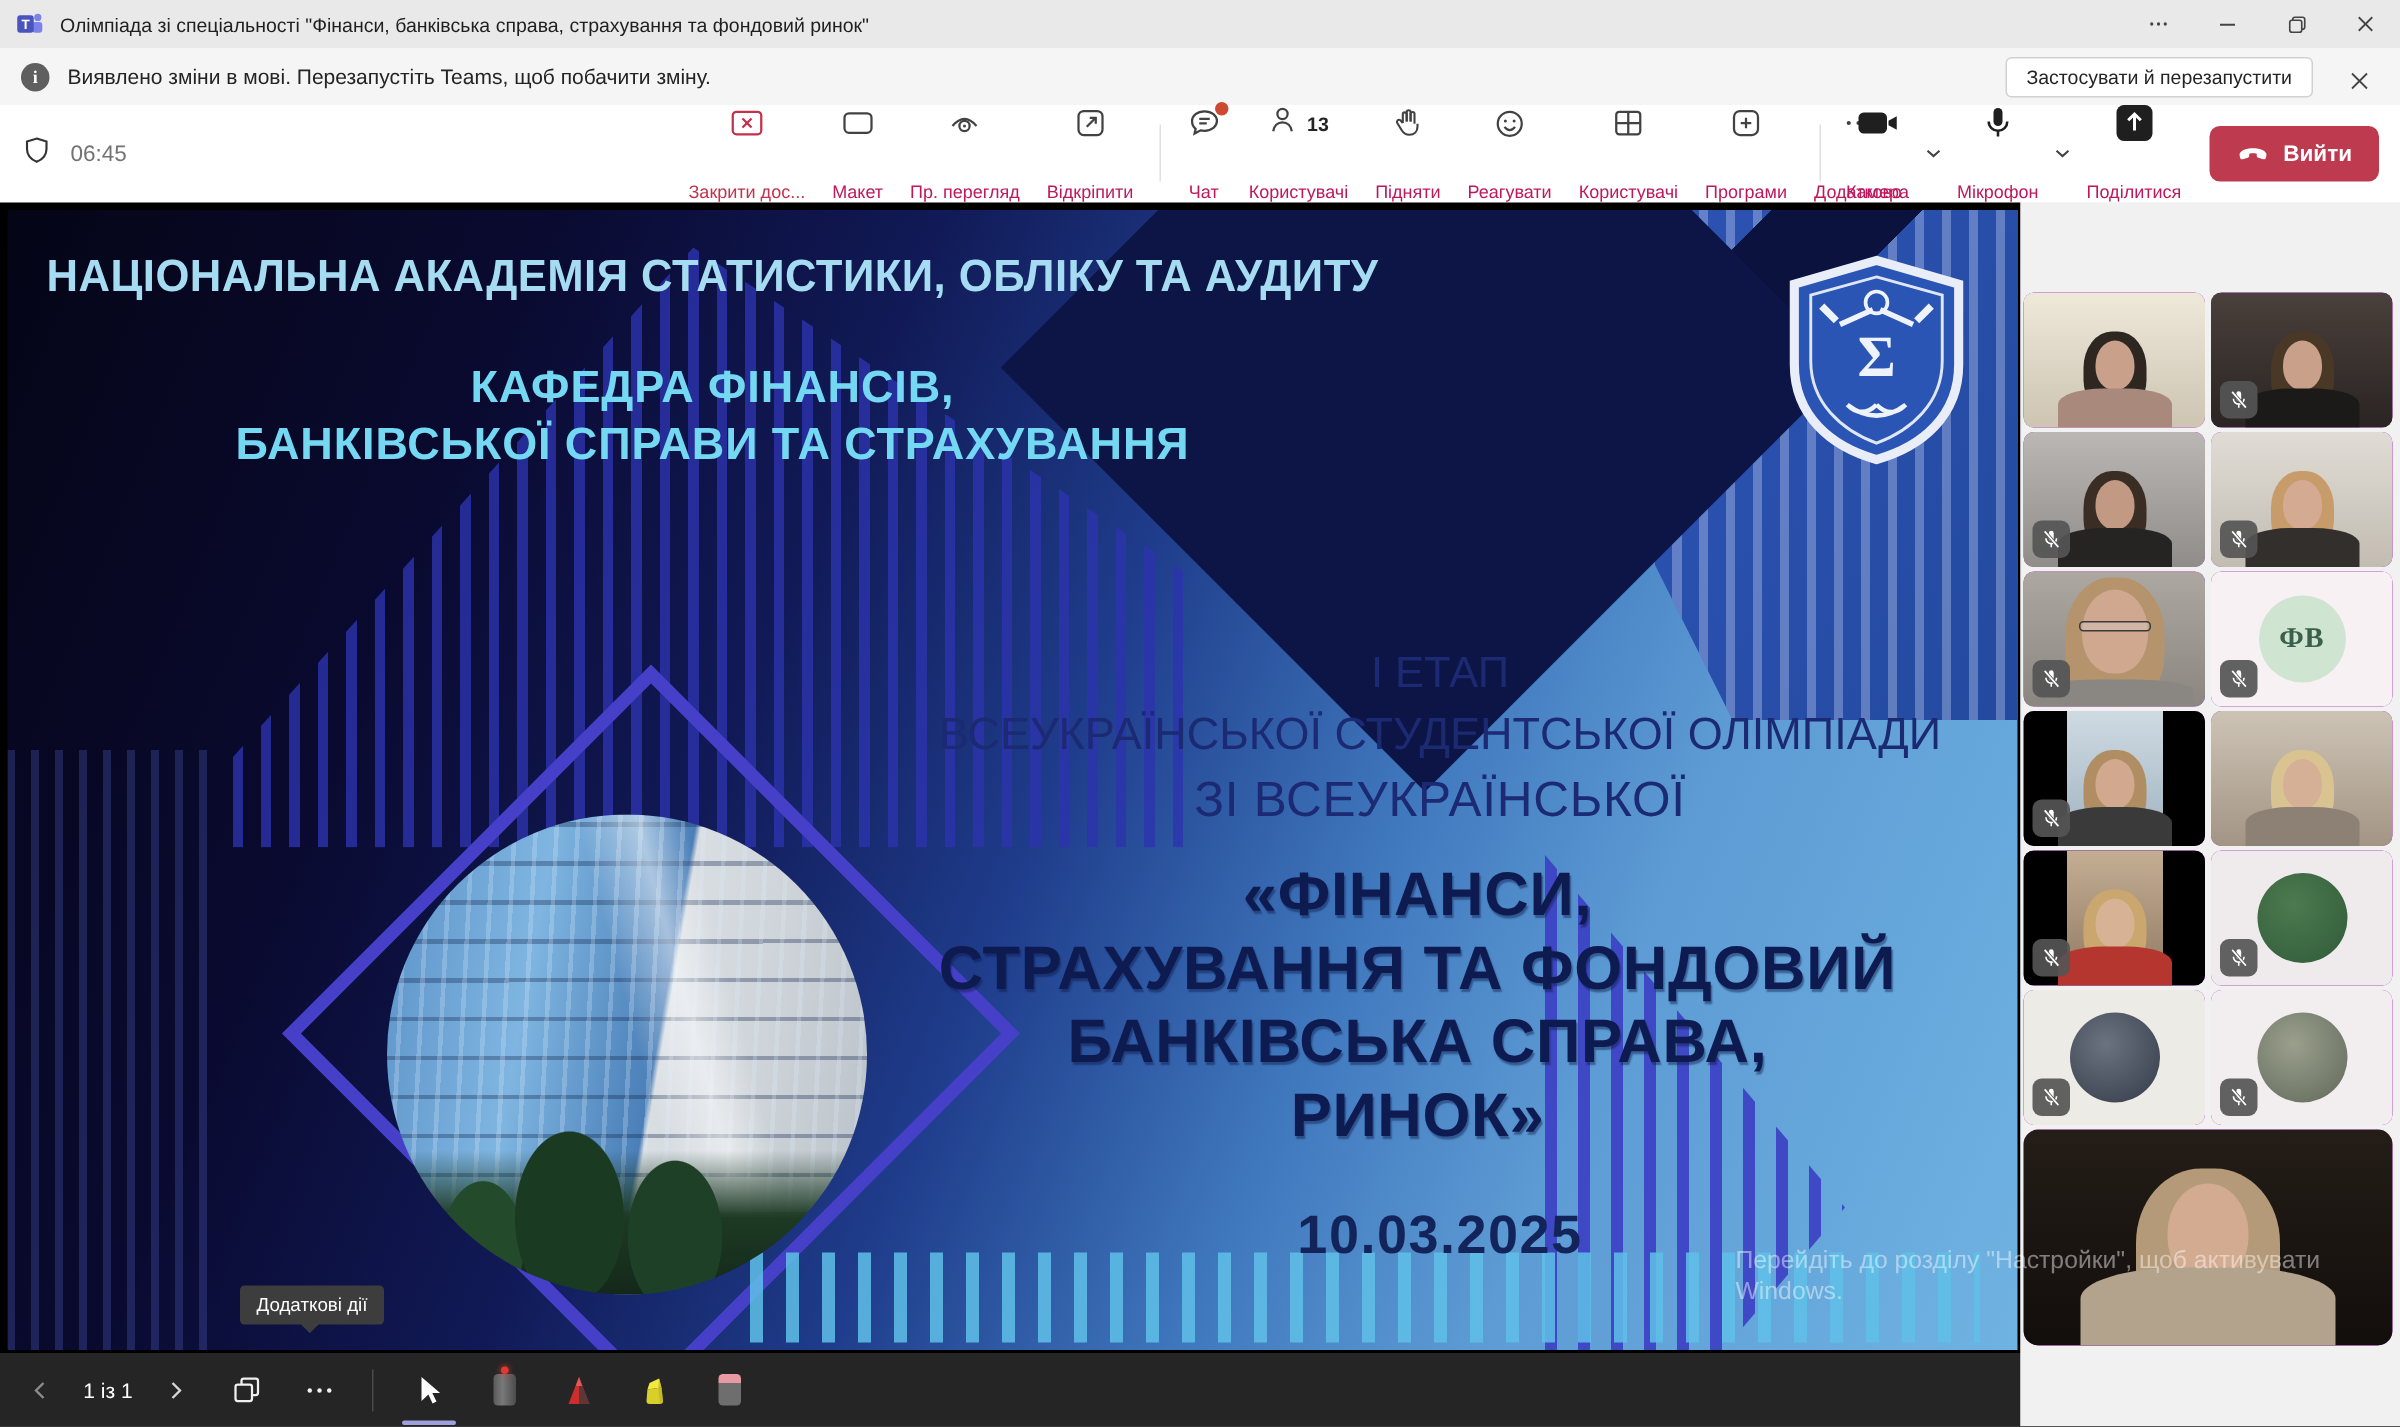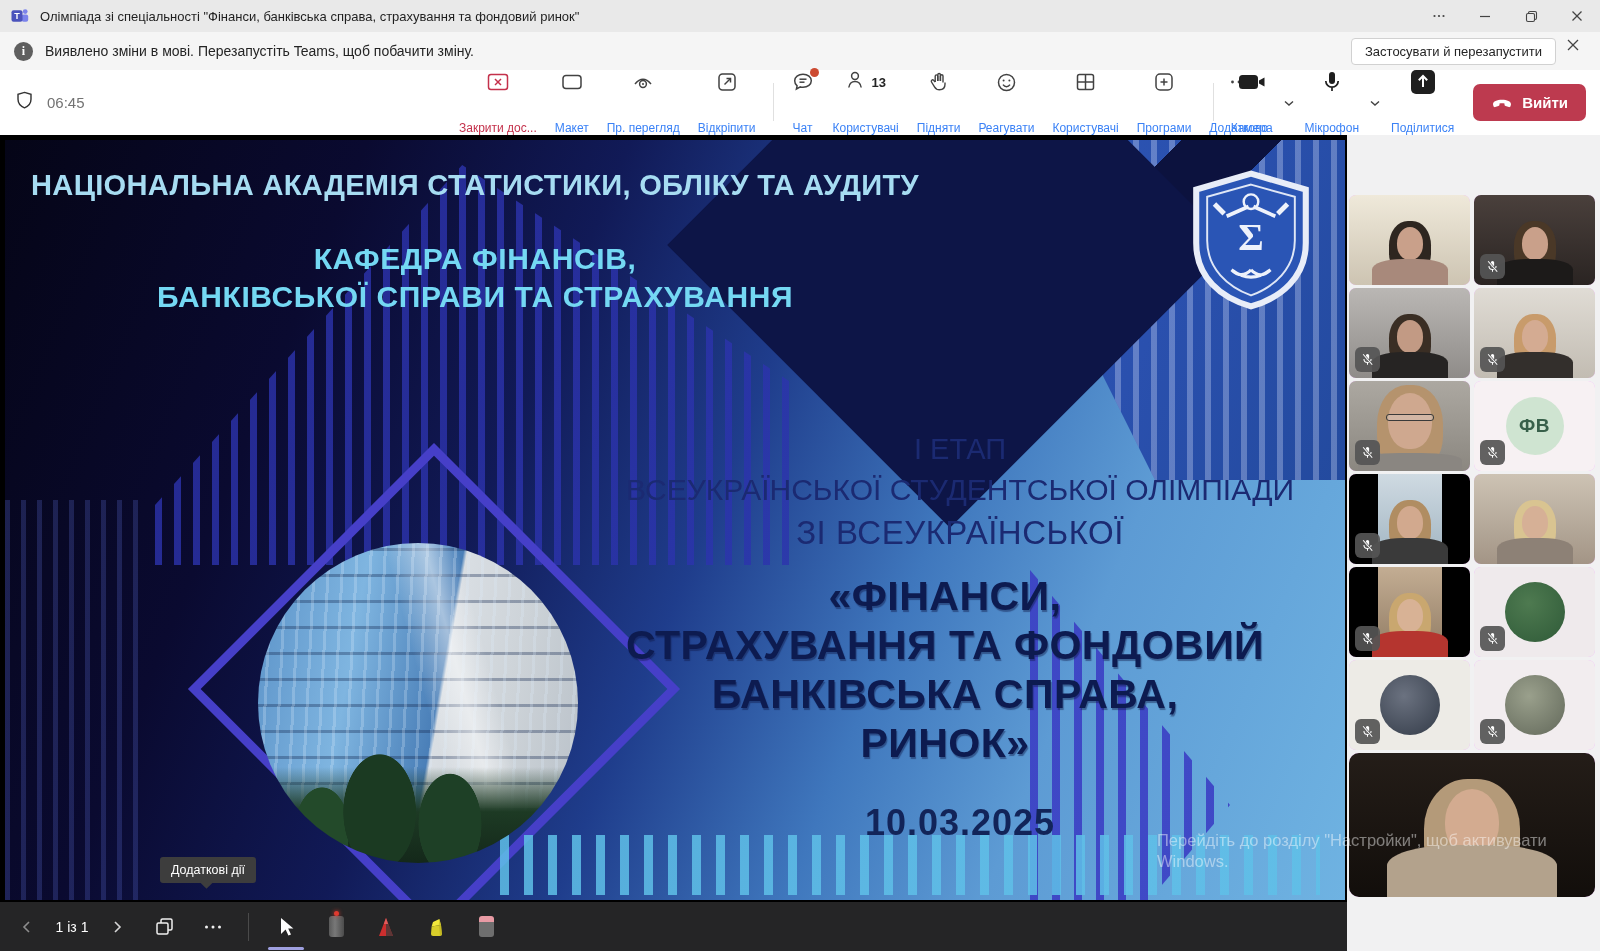--- a/index.html
+++ b/index.html
@@ -14,34 +14,34 @@
   .wcontrols{position:absolute;right:0;top:0;height:32px;display:flex;align-items:center;}
   .wbtn{width:46px;height:32px;display:flex;align-items:center;justify-content:center;color:#444;font-size:13px;}
 
   
   .notifbar{position:absolute;left:0;top:32px;width:1600px;height:38px;background:#f5f5f5;
             border-bottom:1px solid #e3e3e3;display:flex;align-items:center;}
   .notif-ico{width:19px;height:19px;border-radius:50%;background:#5f5f5f;color:#fff;font-size:12px;
              font-family:"Liberation Serif",serif;display:flex;align-items:center;justify-content:center;
              margin:0 12px 0 14px;font-weight:bold;}
   .notif-text{font-size:14px;color:#242424;}
-  .notif-actions{position:absolute;right:12px;display:flex;align-items:flex-start;gap:2px;}
+  .notif-actions{position:absolute;right:12px;display:flex;align-items:flex-end;gap:16px;}
   .notif-btn{background:#fff;border:1px solid #d1d1d1;border-radius:4px;padding:5px 13px;font-size:13px;color:#242424;}
   .notif-x{color:#444;font-size:15px;padding:0 8px;}
 
   
   .toolbar{position:absolute;left:0;top:70px;width:1600px;height:65px;background:#fff;}
   .timerbox{position:absolute;left:14px;top:0;height:65px;display:flex;align-items:center;gap:12px;}
   .timer{font-size:15px;color:#737373;}
   .tb-group{position:absolute;top:0;height:65px;display:flex;align-items:flex-start;}
   .tb-center{left:450px;}
   .tb-right{right:8px;}
   .tbtn{display:flex;flex-direction:column;align-items:center;justify-content:space-between;height:65px;
         padding:0 9px;gap:4px;color:#424242;}
-  .tbtn .lbl{font-size:12px;white-space:nowrap;color:#3b82f6;}
+  .tbtn .lbl{font-size:12px;white-space:nowrap;color:#be185d;}
   .tbtn.danger .lbl{color:#c4314b;}
   .tbtn .ic{height:24px;display:flex;align-items:center;justify-content:center;position:relative;}
   .tsep{width:1px;height:38px;background:#e0e0e0;margin:13px 8px 0 8px;}
   .badge-dot{position:absolute;top:-2px;right:-4px;width:9px;height:9px;border-radius:50%;background:#cc4a31;}
   .pcount{font-size:13px;font-weight:bold;color:#242424;margin-left:4px;}
   .dev{display:flex;align-items:flex-start;}
   .chev{margin-top:24px;color:#424242;}
   .leave-btn{margin-top:14px;margin-left:10px;margin-right:6px;height:37px;background:#bd3a4f;border-radius:7px;
              display:flex;align-items:center;gap:9px;padding:0 18px;color:#fff;font-size:15px;font-weight:bold;}
 
@@ -104,21 +104,21 @@
   .tool.active::after{content:"";position:absolute;left:-3px;bottom:-6px;width:36px;height:3px;border-radius:2px;background:#9fa0e0;}
   .laser{width:15px;height:21px;background:linear-gradient(90deg,#5a5a5a,#787878 40%,#4c4c4c);border-radius:3px;position:relative;}
   .laser::before{content:"";position:absolute;top:-5px;left:5px;width:5px;height:5px;border-radius:50%;background:#e03a2f;box-shadow:0 0 4px #e03a2f;}
   .eraser{width:15px;height:21px;border-radius:3px;background:linear-gradient(180deg,#e89aa4 0 30%,#6e6e6e 30%);}
   .tooltip{position:absolute;left:160px;top:857px;z-index:55;background:#3d3d3d;color:#fff;font-size:12.5px;
            padding:6px 11px;border-radius:3px;}
   .tooltip::after{content:"";position:absolute;left:42px;bottom:-4px;width:9px;height:9px;background:#3d3d3d;transform:rotate(45deg);}
 
   
   .rightpanel{position:absolute;left:1347px;top:135px;width:253px;height:816px;background:#f1f1f2;z-index:10;}
-  .tile{position:absolute;border-radius:7px;overflow:hidden;background:#f0abfc;}
+  .tile{position:absolute;border-radius:7px;overflow:hidden;background:#a21caf;font-family:Liberation Serif, serif;}
   .tile .cam{position:absolute;inset:0;}
   .person{position:absolute;left:50%;bottom:0;transform:translateX(-50%);width:80px;height:64px;}
   .person .hair{position:absolute;left:50%;top:0;transform:translateX(-50%);width:42px;height:54px;border-radius:45% 45% 40% 40%;}
   .person .face{position:absolute;left:50%;top:6px;transform:translateX(-50%);width:26px;height:33px;border-radius:50% 50% 46% 46%;}
   .person .glasses{position:absolute;left:50%;top:19px;transform:translateX(-50%);width:26px;height:7px;
                    border:1.5px solid #3a3a3a;border-radius:3px;background:rgba(220,225,230,.25);box-sizing:border-box;}
   .person .body{position:absolute;left:50%;bottom:0;transform:translateX(-50%);width:76px;height:26px;border-radius:40% 40% 0 0;}
   .micoff{position:absolute;left:6px;bottom:6px;width:25px;height:25px;border-radius:6px;background:rgba(85,85,85,.92);
           display:flex;align-items:center;justify-content:center;z-index:3;}
   .ava{position:absolute;left:50%;top:50%;transform:translate(-50%,-50%);width:60px;height:60px;border-radius:50%;}

